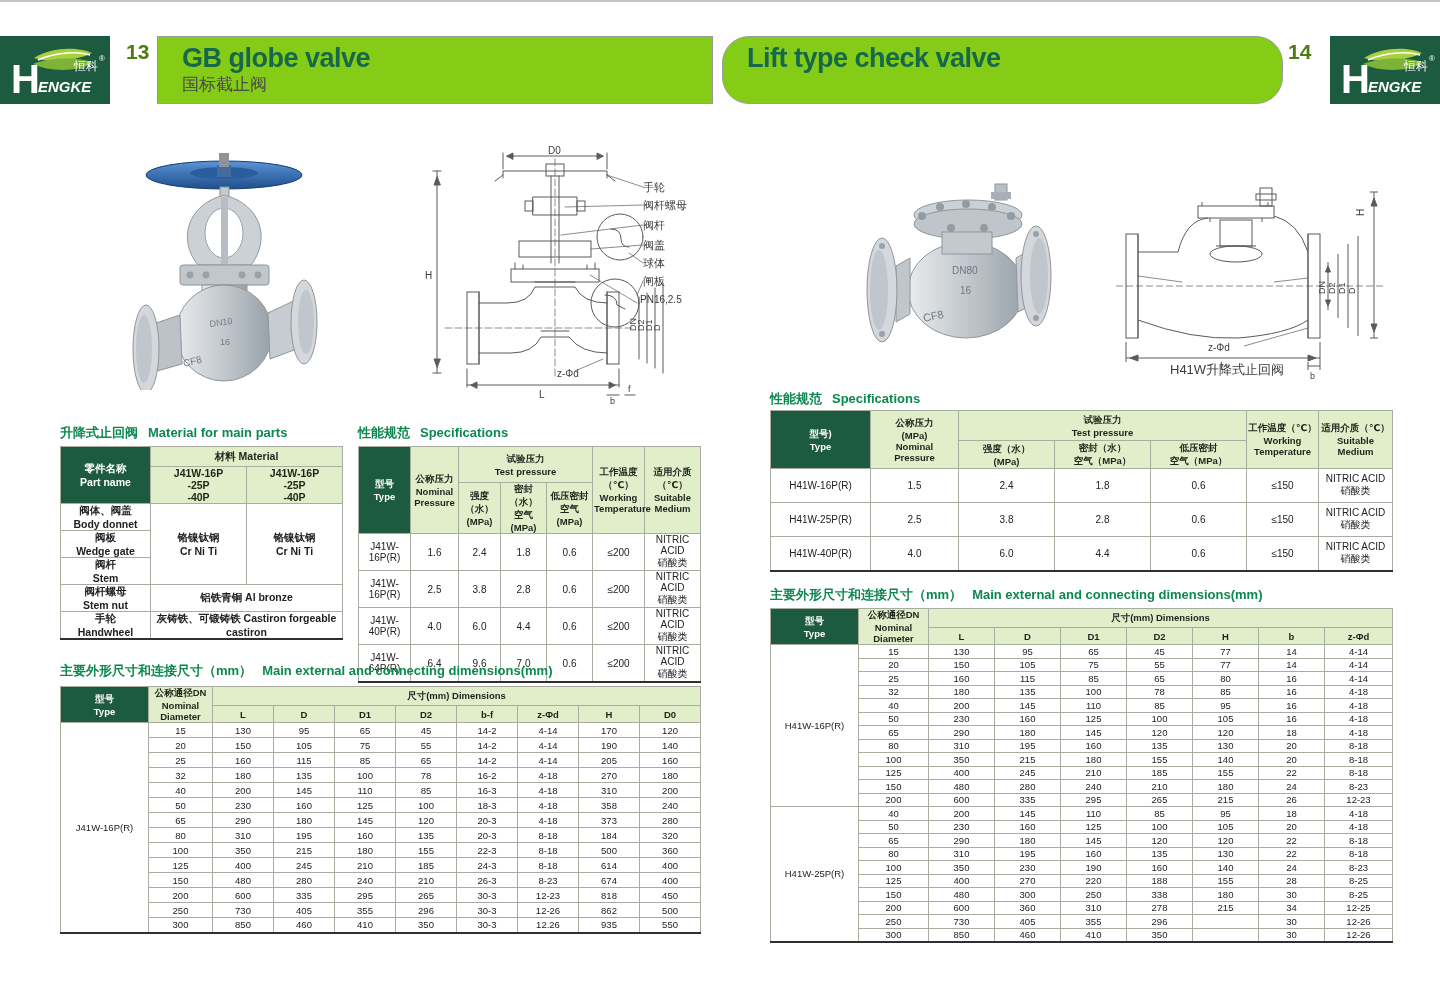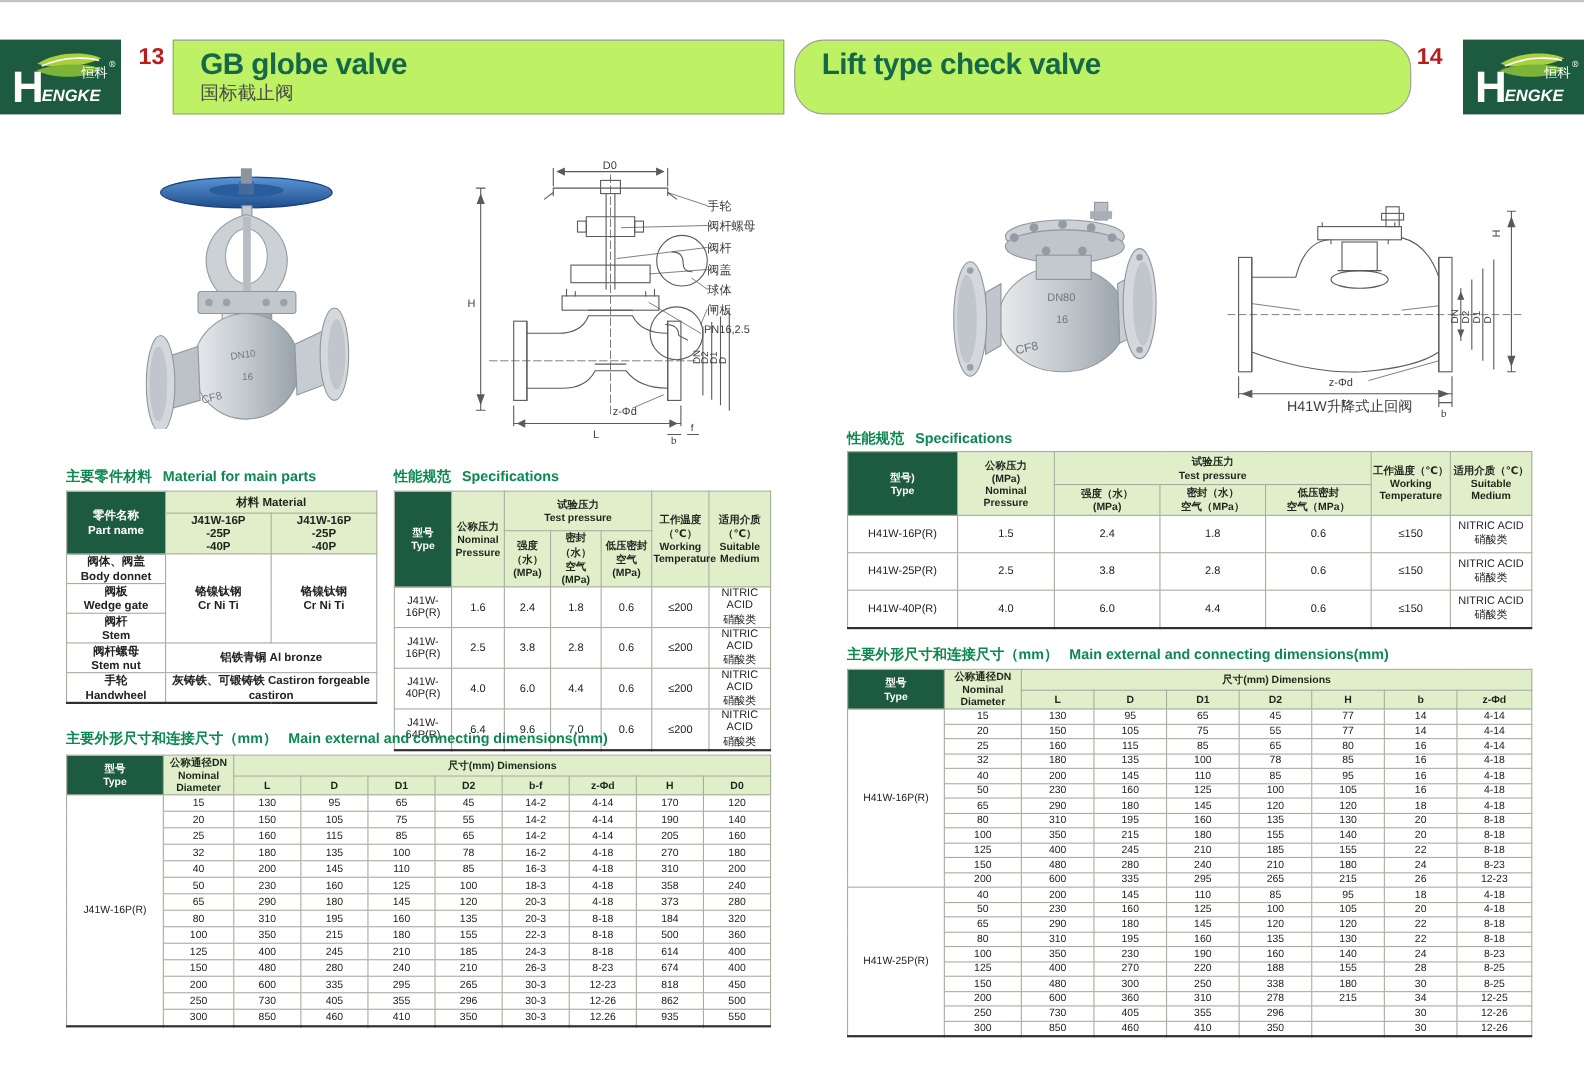--- a/index.html
+++ b/index.html
@@ -2,23 +2,23 @@
 <html><head>
 <meta charset="utf-8">
 <style>
   html,body{margin:0;padding:0;}
   body{width:1440px;height:984px;background:#fff;position:relative;overflow:hidden;
        font-family:"Liberation Sans","DejaVu Sans",sans-serif;color:#222;}
   .abs{position:absolute;}
   .topline{left:0;top:0;width:1440px;height:2px;background:#c3c3c3;}
   .logo-block{width:110px;height:68px;background:#1d5b40;top:36px;}
   .logo-left{left:0;} .logo-right{left:1330px;}
-  .page-num{top:40px;font-size:21px;font-weight:bold;color:#b91c1c;font-family:"Liberation Sans",sans-serif;}
+  .page-num{top:40px;font-size:21px;font-weight:bold;color:#4d7c0f;font-family:"Liberation Sans",sans-serif;}
   .num-13{left:126px;} .num-14{left:1288px;}
-  .title-box{top:36px;height:68px;background:#bef264;border:1px solid #9b9b9b;box-sizing:border-box;padding:7px 0 0 24px;}
+  .title-box{top:36px;height:68px;background:#84cc16;border:1px solid #9b9b9b;box-sizing:border-box;padding:7px 0 0 24px;}
   .tb-left{left:157px;width:556px;} .tb-right{left:722px;width:561px;border-radius:27px;}
   .title-en{color:#15684a;font-weight:bold;font-size:27px;line-height:1.05;letter-spacing:-0.5px;}
   .title-cn{color:#4a4a4a;font-size:17px;margin-top:1px;}
   .section-title{font-size:13px;font-weight:bold;color:#0c8850;white-space:nowrap;}
   .section-title .en{margin-left:10px;}
 
   table{border-collapse:collapse;table-layout:fixed;background:#fff;}
   th,td{border:1px solid #a8ada0;text-align:center;vertical-align:middle;white-space:pre-line;padding:0 1px;box-sizing:border-box;}
   th{font-weight:bold;color:#1c241c;background:#e0eec9;}
   th.dk{background:#1d5b40;color:#fff;}
@@ -269,21 +269,21 @@
     <text x="96" y="165" font-size="10">z-Φd</text>
     <text x="213" y="108" font-size="9" transform="rotate(-90 213 108)">DN</text>
     <text x="223" y="108" font-size="9" transform="rotate(-90 223 108)">D2</text>
     <text x="233" y="108" font-size="9" transform="rotate(-90 233 108)">D1</text>
     <text x="243" y="108" font-size="9" transform="rotate(-90 243 108)">D</text>
     <text x="58" y="188" font-size="13" fill="#2d2d2d">H41W升降式止回阀</text>
   </svg>
 </div>
 
 <div class="abs section-title" style="left:60px;top:424px;">
-  <span>主要零件材料</span><span class="en">Material for main parts</span>
+  <span>升降式止回阀</span><span class="en">Material for main parts</span>
 </div>
 <table class="abs mat" style="left:60px;top:446px;">
   <colgroup>
       <col style="width:90px">
       <col style="width:96px">
       <col style="width:96px">
     </colgroup>
   <tbody>
       <tr class="band1">
     <th class="dk" rowspan="2">零件名称

